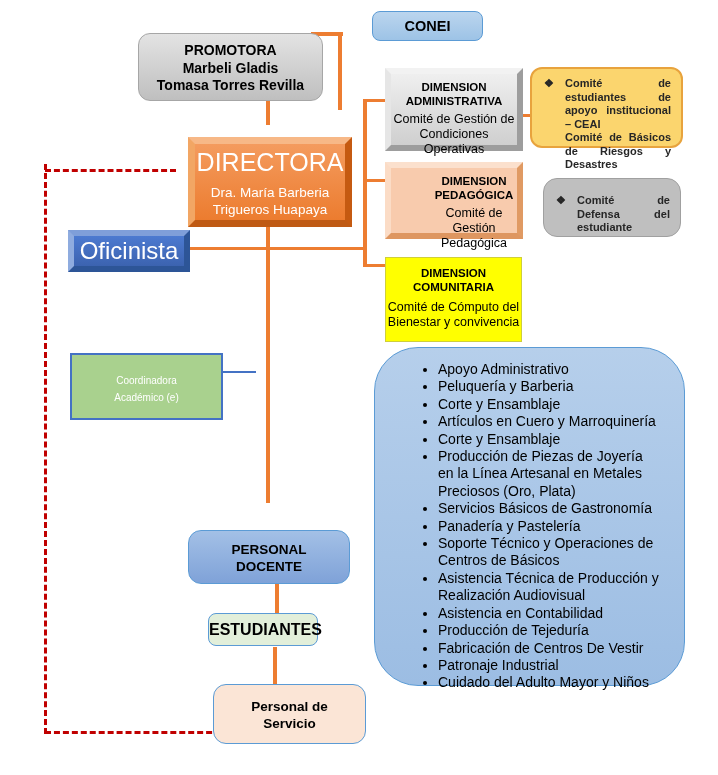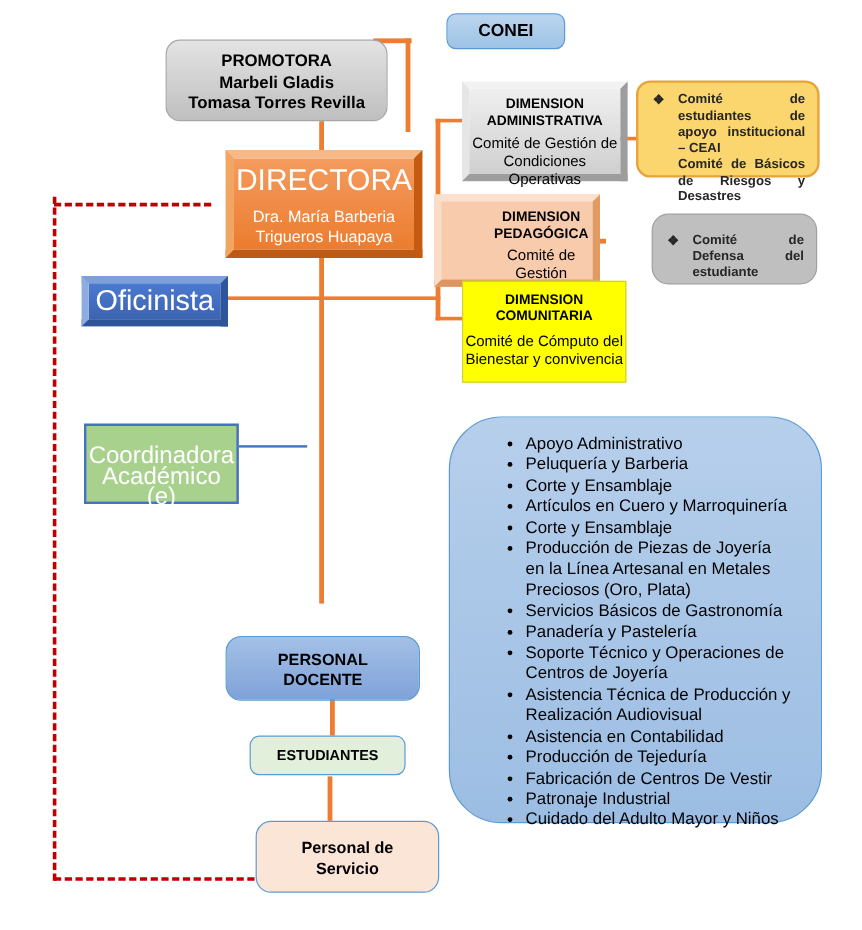--- a/index.html
+++ b/index.html
@@ -11,21 +11,21 @@
   .redline-h{position:absolute;border-top:3px dashed #C00000;}
   .redline-v{position:absolute;border-left:3px dashed #C00000;}
   .blueline{position:absolute;background:#4472C4;height:2px;}
   
   .node{position:absolute;box-sizing:border-box;text-align:center;}
   .rounded-gray{background:linear-gradient(#E3E3E3,#BFBFBF);border:1px solid #A6A6A6;
     border-radius:12px;color:#000;font-weight:bold;}
   .conei{background:linear-gradient(#BBD5EE,#9DC3E6);border:1.5px solid #5B9BD5;
     border-radius:8px;color:#000;font-weight:bold;}
   .bevel-orange{background:linear-gradient(#F49B5E,#EC7C2F);
-    border:7px solid;border-color:#F7B887 #C55A11 #BF5A14 #F2A664;color:#fff;}
+    border:7px solid;border-color:#F7B887 #C55A11 #BF5A14 #F2A664;color:#fff;margin-top:12px;}
   .bevel-blue{background:linear-gradient(#4C7AD0,#3C63B0);
     border:6px solid;border-color:#7F9FD9 #2D5597 #2D5597 #8FAcDF;color:#fff;}
   .green-box{background:#A9D18E;border:2px solid #4472C4;color:#fff;}
   .blue-round{background:linear-gradient(#A3C0E6,#7FA2D8);border:1.5px solid #5B9BD5;
     border-radius:13px;color:#000;font-weight:bold;margin-top:28px;}
   .lightgreen-round{background:#E2EFDA;border:1.5px solid #5B9BD5;border-radius:8px;
     color:#000;font-weight:bold;}
   .peach-round{background:#FBE5D6;border:1.5px solid #5B9BD5;border-radius:13px;
     color:#000;font-weight:bold;}
   .bevel-silver{background:linear-gradient(#EFEFEF,#CFCFCF);
@@ -62,67 +62,67 @@
   <div class="oline" style="left:363px;top:99px;width:23px;height:3px;"></div>
   <div class="oline" style="left:363px;top:179px;width:23px;height:3px;"></div>
   <div class="oline" style="left:363px;top:264px;width:23px;height:3px;"></div>
   <div class="oline" style="left:473px;top:114px;width:74px;height:3px;"></div>
   <div class="oline" style="left:486px;top:199px;width:19px;height:4px;"></div>
   <div class="oline" style="left:275px;top:556px;width:4px;height:57px;"></div>
   <div class="oline" style="left:273px;top:647px;width:4px;height:37px;"></div>
 
   <div class="blueline" style="left:199px;top:371px;width:57px;"></div>
 
-  <div class="node conei" style="left:372px;top:11px;width:99px;height:30px;font-size:14.5px;line-height:28px;">
+  <div class="node conei" style="left:372px;top:11px;width:111px;height:30px;font-size:14.5px;line-height:28px;">
     <span>CONEI</span>
   </div>
 
   <div class="node rounded-gray" style="left:138px;top:33px;width:185px;height:68px;font-size:14px;line-height:17.5px;padding-top:8px;">
     <div>PROMOTORA</div>
     <div>Marbeli Gladis</div>
     <div>Tomasa Torres Revilla</div>
   </div>
 
   <div class="node bevel-orange" style="left:188px;top:125px;width:164px;height:90px;">
     <div style="font-size:25px;line-height:30px;margin-top:3px;">DIRECTORA</div>
     <div style="font-size:13.5px;line-height:17px;margin:7px 6px 0 6px;">Dra. María Barberia Trigueros Huapaya</div>
   </div>
 
   <div class="node bevel-blue" style="left:68px;top:230px;width:122px;height:42px;">
     <span style="font-size:24px;line-height:29px;">Oficinista</span>
   </div>
 
-  <div class="node green-box" style="left:70px;top:353px;width:129px;height:67px;font-size:20px;line-height:17px;padding-top:17px;">
+  <div class="node green-box" style="left:70px;top:353px;width:153px;height:67px;font-size:10px;line-height:17px;padding-top:17px;">
     <div>Coordinadora</div>
     <div>Académico (e)</div>
   </div>
 
   <div class="node blue-round" style="left:188px;top:502px;width:162px;height:54px;font-size:13.5px;line-height:16.5px;">
     <div style="width:90px;margin:11px auto 0 auto;">PERSONAL DOCENTE</div>
   </div>
 
-  <div class="node lightgreen-round" style="left:208px;top:613px;width:130px;height:33px;font-size:12px;line-height:31px;">
+  <div class="node lightgreen-round" style="left:208px;top:613px;width:110px;height:33px;font-size:16px;line-height:31px;">
     <span>ESTUDIANTES</span>
   </div>
 
   <div class="node peach-round" style="left:213px;top:684px;width:153px;height:60px;font-size:13.5px;line-height:16.5px;">
     <div style="width:90px;margin:14px auto 0 auto;">Personal de Servicio</div>
   </div>
 
   <div class="node bevel-silver" style="left:385px;top:68px;width:138px;height:83px;">
     <div class="dim-title" style="width:110px;margin:0 auto;">DIMENSION ADMINISTRATIVA</div>
     <div class="dim-body">Comité de Gestión de Condiciones Operativas</div>
   </div>
 
-  <div class="node bevel-peach" style="left:362px;top:162px;width:138px;height:77px;padding-left:33px;">
+  <div class="node bevel-peach" style="left:385px;top:162px;width:138px;height:77px;padding-left:33px;">
     <div class="dim-title" style="width:100px;margin:0 auto;">DIMENSION PEDAGÓGICA</div>
     <div class="dim-body" style="width:100px;margin:4px auto 0 auto;">Comité de Gestión Pedagógica</div>
   </div>
 
-  <div class="node flat-yellow" style="left:385px;top:234px;width:137px;height:85px;">
+  <div class="node flat-yellow" style="left:385px;top:257px;width:137px;height:85px;">
     <div class="dim-title" style="width:100px;margin:2px auto 0 auto;">DIMENSION COMUNITARIA</div>
     <div class="dim-body" style="margin-top:6px;">Comité de Cómputo del Bienestar y convivencia</div>
   </div>
 
   <div class="node comite-yellow" style="left:530px;top:67px;width:153px;height:81px;text-align:left;">
     <span class="bullet-diamond" style="left:12px;top:8px;">❖</span>
     <div class="comite-txt" style="margin:8px 10px 0 33px;">Comité de estudiantes de apoyo institucional – CEAI</div>
     <div class="comite-txt" style="margin:0 10px 0 33px;">Comité de Básicos de Riesgos y Desastres</div>
   </div>
 
@@ -134,21 +134,21 @@
   <div class="node bigblue programs" style="left:374px;top:347px;width:311px;height:339px;text-align:left;">
     <ul style="margin:13px 22px 0 46px;">
       <li>Apoyo Administrativo</li>
       <li>Peluquería y Barberia</li>
       <li>Corte y Ensamblaje</li>
       <li>Artículos en Cuero y Marroquinería</li>
       <li>Corte y Ensamblaje</li>
       <li>Producción de Piezas de Joyería en la Línea Artesanal en Metales Preciosos (Oro, Plata)</li>
       <li>Servicios Básicos de Gastronomía</li>
       <li>Panadería y Pastelería</li>
-      <li>Soporte Técnico y Operaciones de Centros de Joyería</li>
+      <li>Soporte Técnico y Operaciones de Centros de Básicos</li>
       <li>Asistencia Técnica de Producción y Realización Audiovisual</li>
       <li>Asistencia en Contabilidad</li>
       <li>Producción de Tejeduría</li>
       <li>Fabricación de Centros De Vestir</li>
       <li>Patronaje Industrial</li>
       <li>Cuidado del Adulto Mayor y Niños</li>
     </ul>
   </div>
 
 </div>

